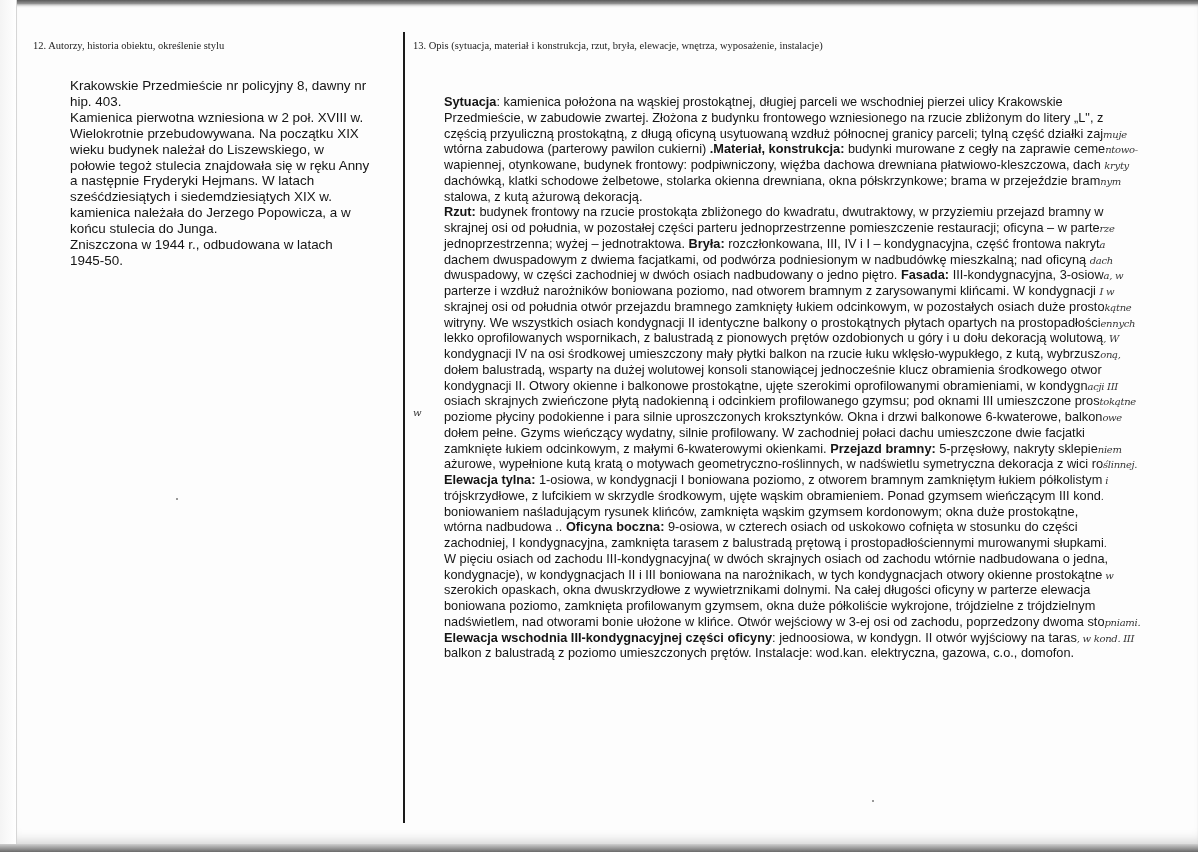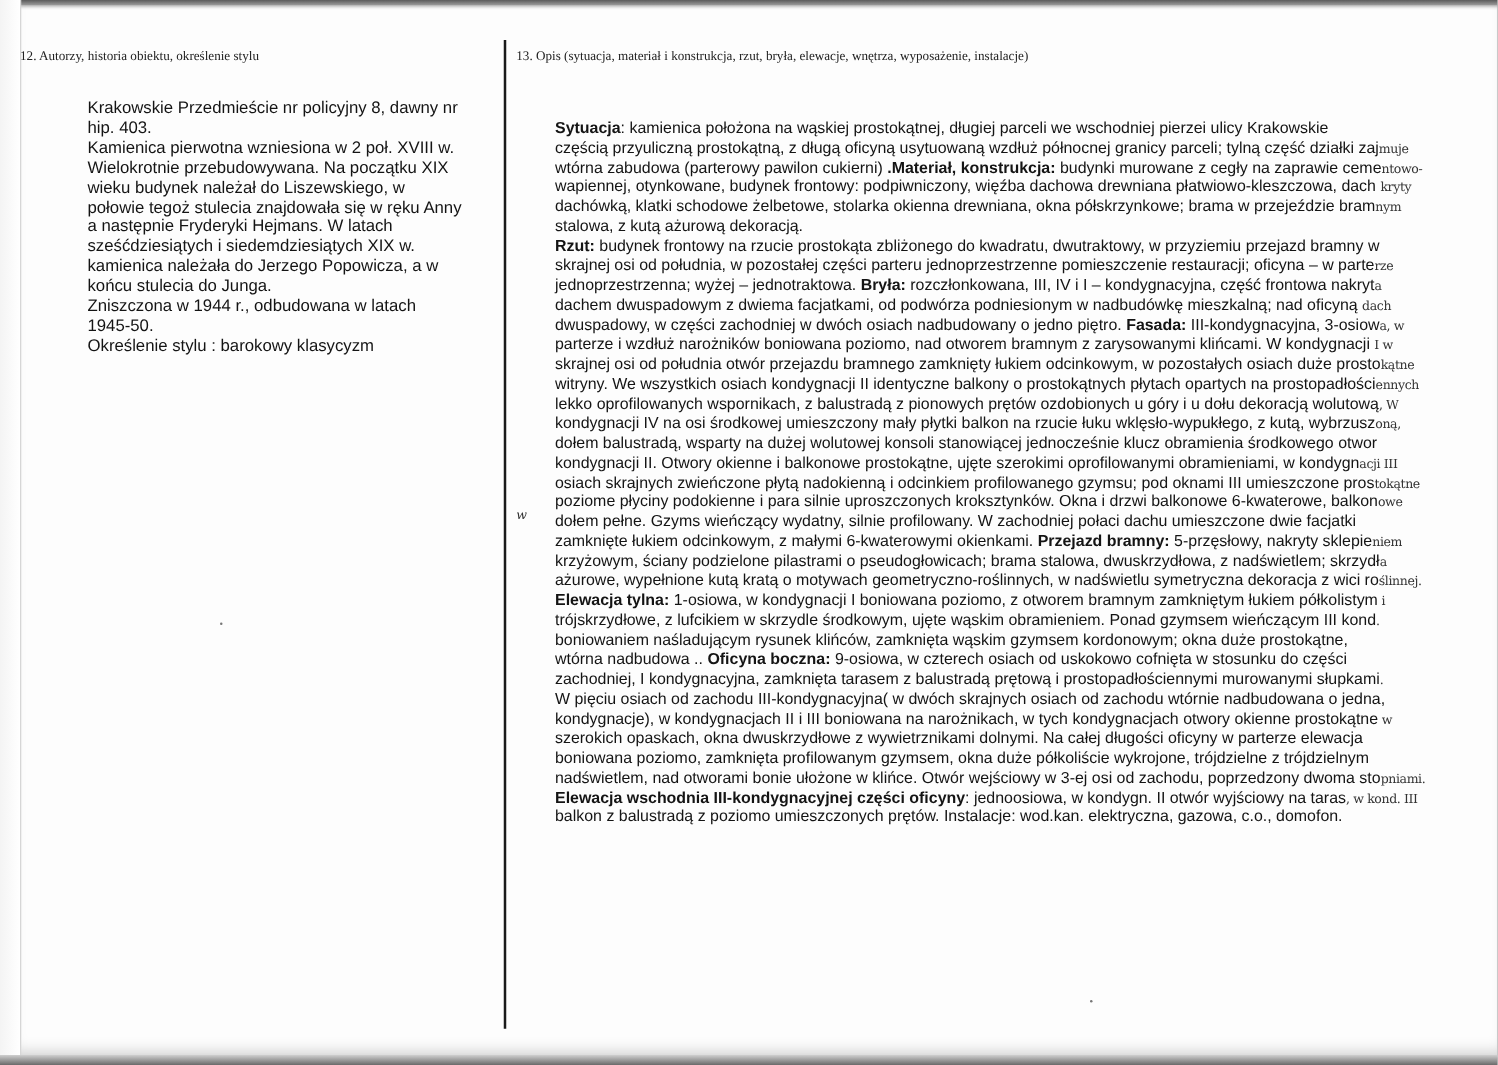--- a/index.html
+++ b/index.html
@@ -29,37 +29,37 @@
   }
   .divider {
     position: absolute; left: 403px; top: 32px; width: 2px; height: 791px;
     background: #1a1a1a;
   }
   .section-head {
     position: absolute; top: 40px;
     font-family: "Liberation Serif", serif; font-size: 10.5px; color: #222;
     white-space: nowrap;
   }
-  #head-left { left: 16px; text-align: right; }
+  #head-left { left: 33px; text-align: right; }
   #head-right { left: 413px; }
 
   .left-text {
     position: absolute; left: 70px; top: 78px; width: 300px;
     font-size: 13.4px; line-height: 15.9px; color: #141414;
   }
   .left-text p { margin: 0; }
 
   .right-text {
     position: absolute; left: 444px; top: 94px; width: 740px;
     font-size: 12.75px; line-height: 15.75px; color: #141414;
   }
   .right-text .ln { white-space: nowrap; display: block; height: 15.75px; }
   .right-text b { font-weight: bold; }
   .hw {
-    font-family: "DejaVu Serif", serif; 
+    font-family: "DejaVu Serif", serif; font-style: italic;
     font-size: 10px; color: #333; letter-spacing: -0.3px;
   }
   .hw-mark {
     position: absolute; left: 413px; top: 407px;
     font-family: "DejaVu Serif", serif; font-style: italic; font-size: 10px; color: #333;
   }
   .speck { position: absolute; width: 2px; height: 2px; background: #777; border-radius: 1px; }
 </style>
 </head>
 <body>
@@ -70,25 +70,25 @@
 
 <div class="section-head" id="head-left">12. Autorzy, historia obiektu, określenie stylu</div>
 <div class="section-head" id="head-right">13. Opis (sytuacja, materiał i konstrukcja, rzut, bryła, elewacje, wnętrza, wyposażenie, instalacje)</div>
 
 <div class="divider"></div>
 
 <div class="left-text">
   <p>Krakowskie Przedmieście nr policyjny 8, dawny nr hip. 403.</p>
   <p>Kamienica pierwotna wzniesiona w 2 poł. XVIII w. Wielokrotnie przebudowywana. Na początku XIX wieku  budynek należał do Liszewskiego, w połowie tegoż stulecia znajdowała się w ręku Anny a następnie Fryderyki Hejmans. W latach sześćdziesiątych i siedemdziesiątych XIX w. kamienica należała do Jerzego Popowicza, a w końcu stulecia do Junga.</p>
   <p>Zniszczona w 1944 r., odbudowana w latach 1945-50.</p>
-  <p>Określenie stylu : barokowy klasycyzm</p>
 </div>
 
 <div class="right-text" id="desc">
     <span class="ln"><b>Sytuacja</b><span>: kamienica położona na wąskiej prostokątnej, długiej parceli we  wschodniej pierzei ulicy Krakowskie</span></span>
+    <span class="ln"><span>Przedmieście, w zabudowie zwartej. Złożona z budynku frontowego wzniesionego na rzucie zbliżonym do litery „L", z</span></span>
     <span class="ln"><span>częścią przyuliczną prostokątną, z długą oficyną usytuowaną wzdłuż północnej granicy parceli; tylną część działki zaj</span><span class="hw">muje</span></span>
     <span class="ln"><span>wtórna zabudowa (parterowy pawilon cukierni) </span><b>.Materiał, konstrukcja:</b><span> budynki murowane z cegły na zaprawie ceme</span><span class="hw">ntowo-</span></span>
     <span class="ln"><span>wapiennej, otynkowane, budynek frontowy: podpiwniczony, więźba dachowa drewniana płatwiowo-kleszczowa, dach </span><span class="hw">kryty</span></span>
     <span class="ln"><span>dachówką, klatki schodowe żelbetowe, stolarka okienna drewniana, okna półskrzynkowe; brama w przejeździe bram</span><span class="hw">nym</span></span>
     <span class="ln"><span>stalowa, z kutą ażurową dekoracją.</span></span>
     <span class="ln"><b>Rzut:</b><span> budynek frontowy na rzucie prostokąta zbliżonego do kwadratu, dwutraktowy, w przyziemiu przejazd bramny w</span></span>
     <span class="ln"><span>skrajnej osi od południa, w pozostałej części parteru jednoprzestrzenne pomieszczenie restauracji; oficyna – w parte</span><span class="hw">rze</span></span>
     <span class="ln"><span>jednoprzestrzenna; wyżej – jednotraktowa. </span><b>Bryła:</b><span> rozczłonkowana, III, IV i I – kondygnacyjna, część frontowa nakryt</span><span class="hw">a</span></span>
     <span class="ln"><span>dachem dwuspadowym z dwiema facjatkami, od podwórza podniesionym w nadbudówkę mieszkalną; nad oficyną </span><span class="hw">dach</span></span>
     <span class="ln"><span>dwuspadowy, w części zachodniej w dwóch osiach nadbudowany o jedno piętro. </span><b>Fasada:</b><span> III-kondygnacyjna, 3-osiow</span><span class="hw">a, w</span></span>
@@ -96,21 +96,20 @@
     <span class="ln"><span>skrajnej osi od południa otwór przejazdu bramnego zamknięty łukiem odcinkowym, w pozostałych osiach duże prosto</span><span class="hw">kątne</span></span>
     <span class="ln"><span>witryny. We wszystkich osiach kondygnacji II identyczne balkony o prostokątnych płytach opartych na prostopadłości</span><span class="hw">ennych</span></span>
     <span class="ln"><span>lekko oprofilowanych wspornikach, z balustradą z pionowych prętów ozdobionych u góry i u dołu dekoracją wolutową</span><span class="hw">, W</span></span>
     <span class="ln"><span>kondygnacji IV na osi środkowej umieszczony mały płytki balkon na rzucie łuku wklęsło-wypukłego, z kutą, wybrzusz</span><span class="hw">oną,</span></span>
     <span class="ln"><span>dołem balustradą, wsparty na dużej wolutowej konsoli stanowiącej jednocześnie klucz obramienia środkowego otwor</span></span>
     <span class="ln"><span>kondygnacji II. Otwory okienne i balkonowe prostokątne,    ujęte szerokimi oprofilowanymi obramieniami, w kondygn</span><span class="hw">acji III</span></span>
     <span class="ln"><span>osiach skrajnych zwieńczone płytą nadokienną i odcinkiem profilowanego gzymsu; pod oknami III umieszczone pros</span><span class="hw">tokątne</span></span>
     <span class="ln"><span>poziome płyciny podokienne i para silnie uproszczonych kroksztynków. Okna i drzwi balkonowe 6-kwaterowe, balkon</span><span class="hw">owe</span></span>
     <span class="ln"><span>dołem pełne. Gzyms wieńczący wydatny, silnie profilowany. W zachodniej połaci dachu umieszczone dwie facjatki</span></span>
     <span class="ln"><span>zamknięte łukiem odcinkowym, z małymi 6-kwaterowymi okienkami. </span><b>Przejazd bramny:</b><span> 5-przęsłowy, nakryty sklepie</span><span class="hw">niem</span></span>
-    <span class="ln"><span>krzyżowym, ściany podzielone pilastrami o pseudogłowicach; brama stalowa, dwuskrzydłowa, z nadświetlem; skrzydł</span><span class="hw">a</span></span>
     <span class="ln"><span>ażurowe, wypełnione kutą kratą o motywach geometryczno-roślinnych, w nadświetlu symetryczna dekoracja z wici ro</span><span class="hw">ślinnej.</span></span>
     <span class="ln"><b>Elewacja tylna:</b><span> 1-osiowa, w kondygnacji I boniowana poziomo, z otworem bramnym zamkniętym łukiem półkolistym</span><span class="hw"> i</span></span>
     <span class="ln"><span>trójskrzydłowe, z lufcikiem w skrzydle środkowym, ujęte wąskim obramieniem. Ponad gzymsem wieńczącym III kond</span><span class="hw">.</span></span>
     <span class="ln"><span>boniowaniem naśladującym rysunek klińców, zamknięta wąskim gzymsem kordonowym; okna duże prostokątne,</span></span>
     <span class="ln"><span>wtórna nadbudowa    .. </span><b>Oficyna boczna:</b><span> 9-osiowa, w czterech osiach od uskokowo cofnięta w stosunku do części</span></span>
     <span class="ln"><span>zachodniej, I kondygnacyjna, zamknięta tarasem z balustradą prętową i prostopadłościennymi murowanymi słupkami</span><span class="hw">.</span></span>
     <span class="ln"><span>W pięciu osiach od zachodu III-kondygnacyjna( w dwóch skrajnych osiach od zachodu wtórnie nadbudowana o jedna,</span></span>
     <span class="ln"><span>kondygnacje), w kondygnacjach II i III boniowana na narożnikach, w tych kondygnacjach  otwory okienne prostokątne</span><span class="hw"> w</span></span>
     <span class="ln"><span>szerokich opaskach, okna dwuskrzydłowe z wywietrznikami dolnymi. Na całej długości oficyny w parterze elewacja</span></span>
     <span class="ln"><span>boniowana poziomo, zamknięta profilowanym gzymsem, okna duże półkoliście wykrojone, trójdzielne z trójdzielnym</span></span>

